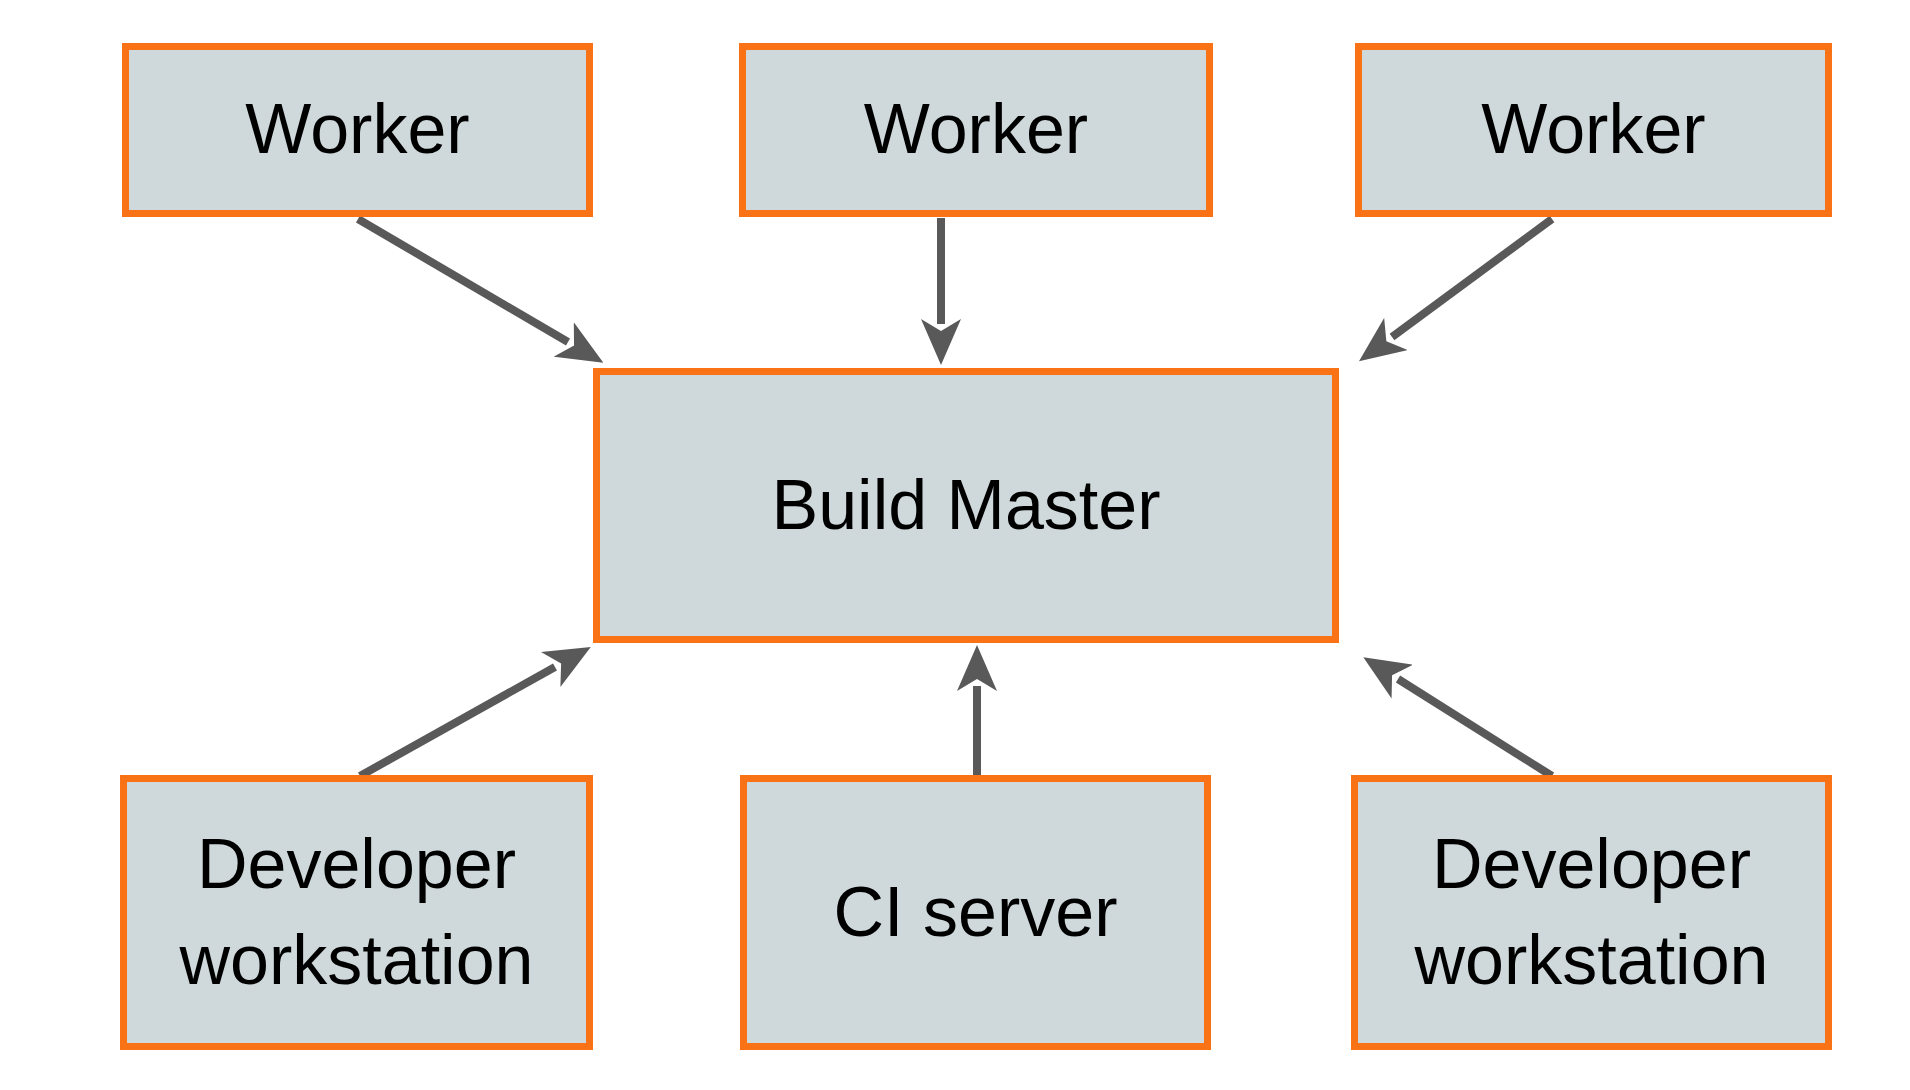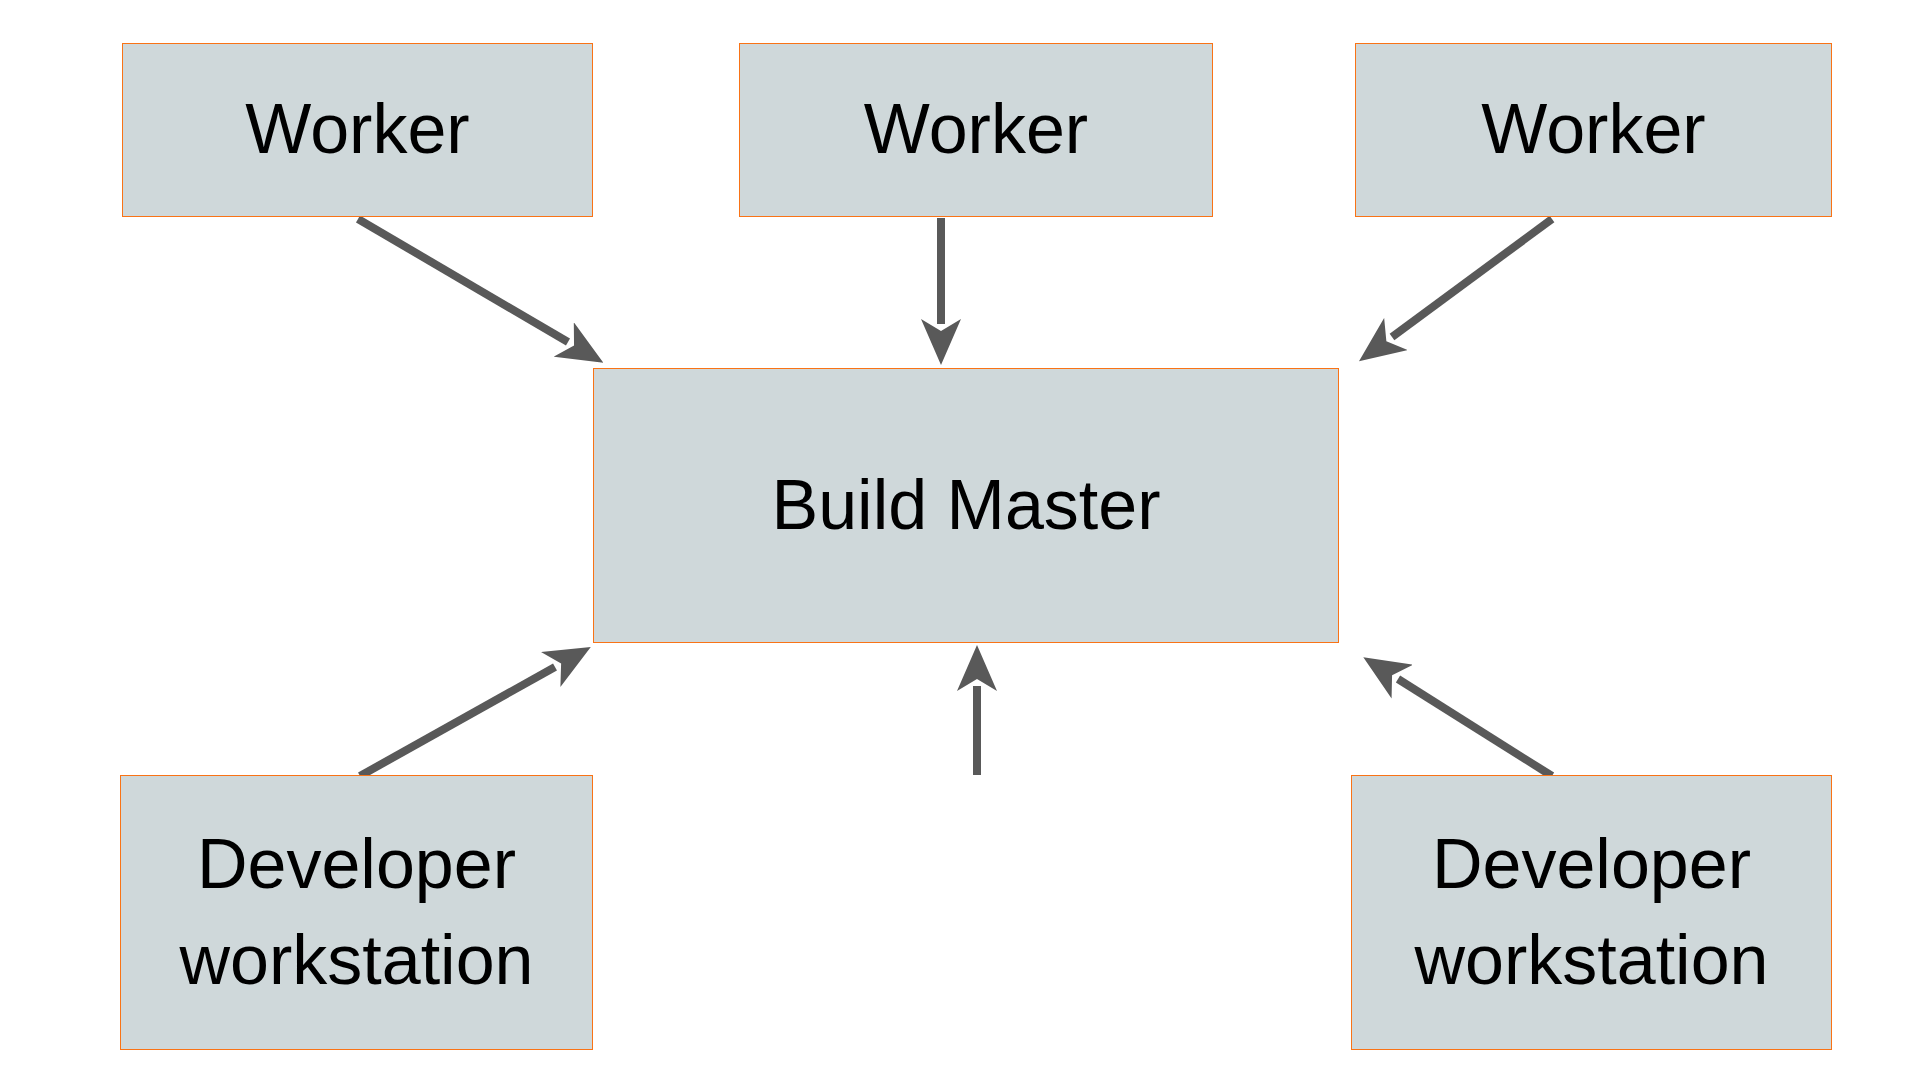--- a/index.html
+++ b/index.html
@@ -16,21 +16,21 @@
     position: absolute;
     left: 0; top: 0;
     width: 1910px;
     height: 1090px;
     pointer-events: none;
   }
   .node {
     position: absolute;
     box-sizing: border-box;
     background: #cfd8da;
-    border: 1px solid #f97316;
+    border: 7px solid #f97316;
     display: flex;
     flex-direction: column;
     align-items: center;
     justify-content: center;
     text-align: center;
     color: #000000;
     font-size: 70px;
     line-height: 1.36;
   }
   .node span { display: block; }
@@ -83,19 +83,22 @@
 
   <div class="node build-master">
     <span>Build Master</span>
   </div>
 
   <div class="node dev-ws-1">
     <span>Developer</span>
     <span>workstation</span>
   </div>
 
+  <div class="node ci-server">
+    <span>CI server</span>
+  </div>
 
   <div class="node dev-ws-2">
     <span>Developer</span>
     <span>workstation</span>
   </div>
 
 </div>
 
 </body></html>

